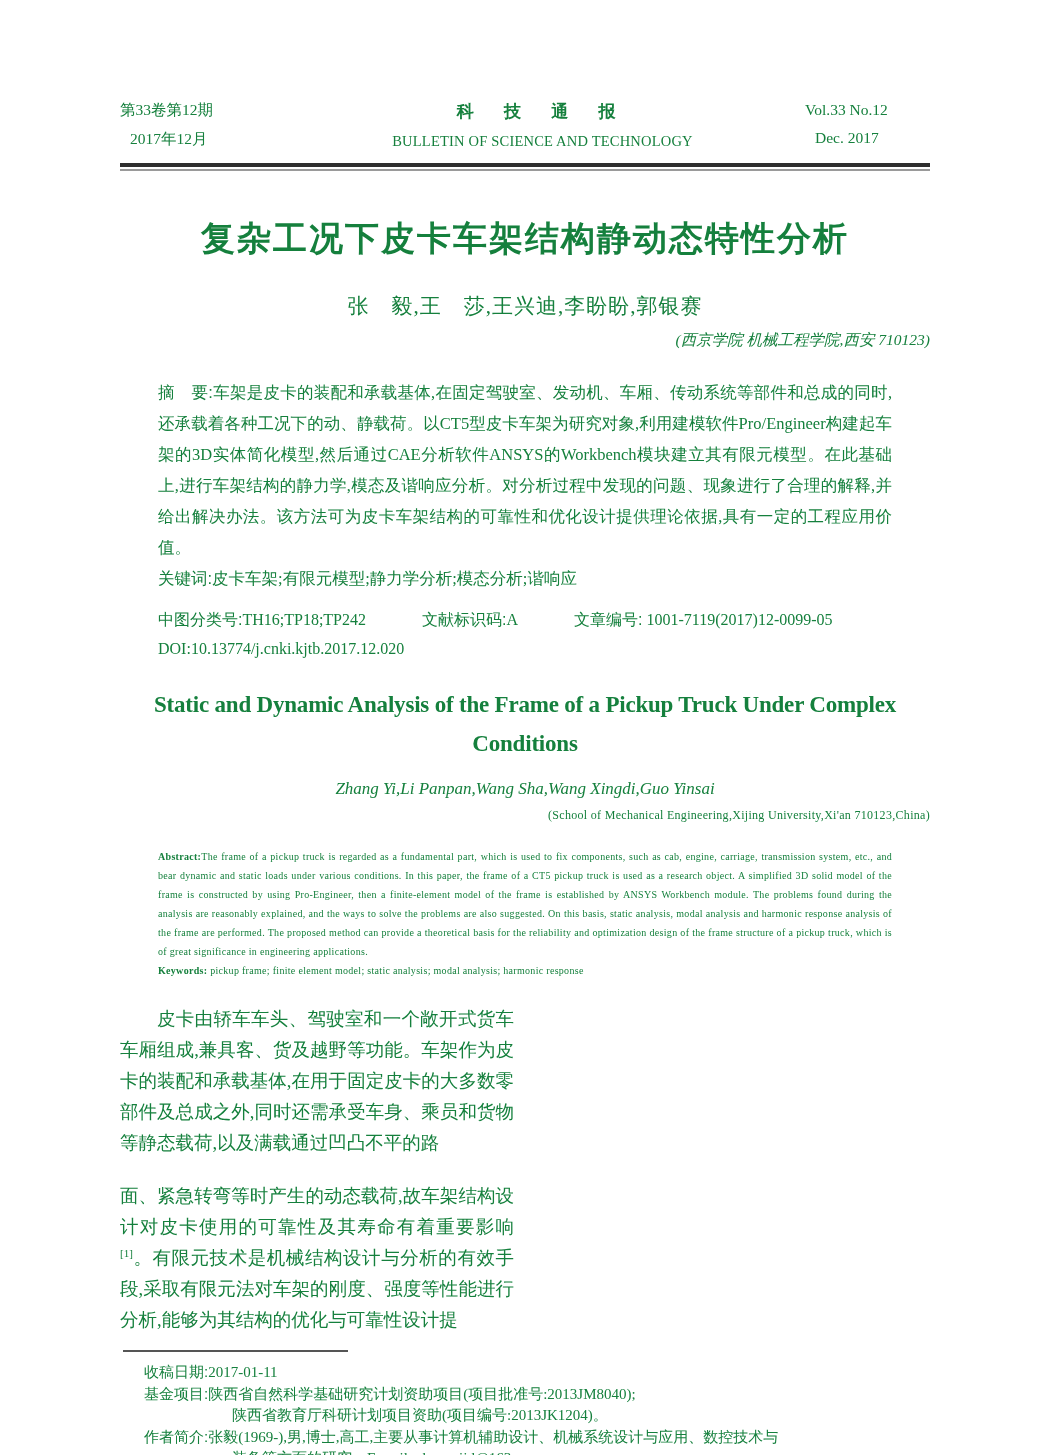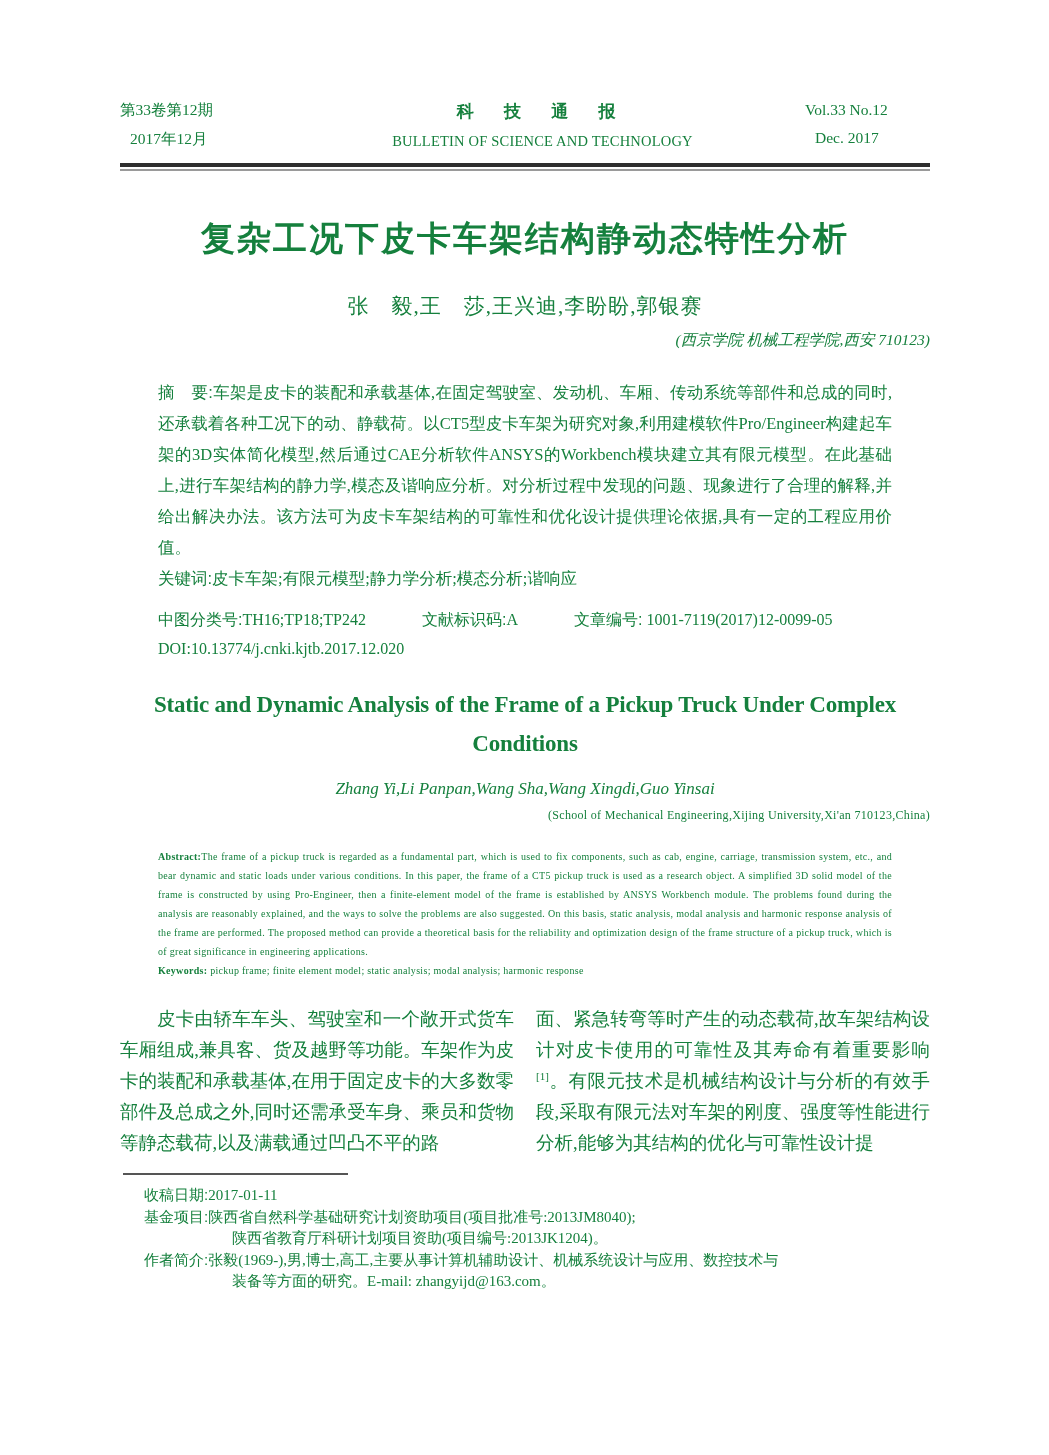--- a/index.html
+++ b/index.html
@@ -74,21 +74,21 @@
 
   
   .abs-en {
     margin: 24px 38px 0 38px;
     font-size: 10px; line-height: 19px;
     text-align: justify; letter-spacing: 0.3px;
   }
   .abs-en .lbl-en { font-weight: bold; font-style: normal; }
 
   
-  .body-cols { margin-top: 24px; display: flex; gap: 22px; }
+  .body-cols { margin-top: 24px; display: flex; gap: 22px; flex-direction: column; }
   .col { width: 394px; font-size: 18.5px; line-height: 31px; text-align: justify; }
   .col .indent { text-indent: 2em; }
   sup.ref { font-size: 11px; vertical-align: super; line-height: 0; }
 
   
   .footnote { margin-top: 14px; }
   .fn-rule { width: 225px; height: 2px; background: #555; margin-left: 3px; }
   .fn-lines { margin-top: 9px; font-size: 15px; line-height: 21px; }
   .fn-line { margin-left: 24px; }
   .fn-cont { margin-left: 112px; }

